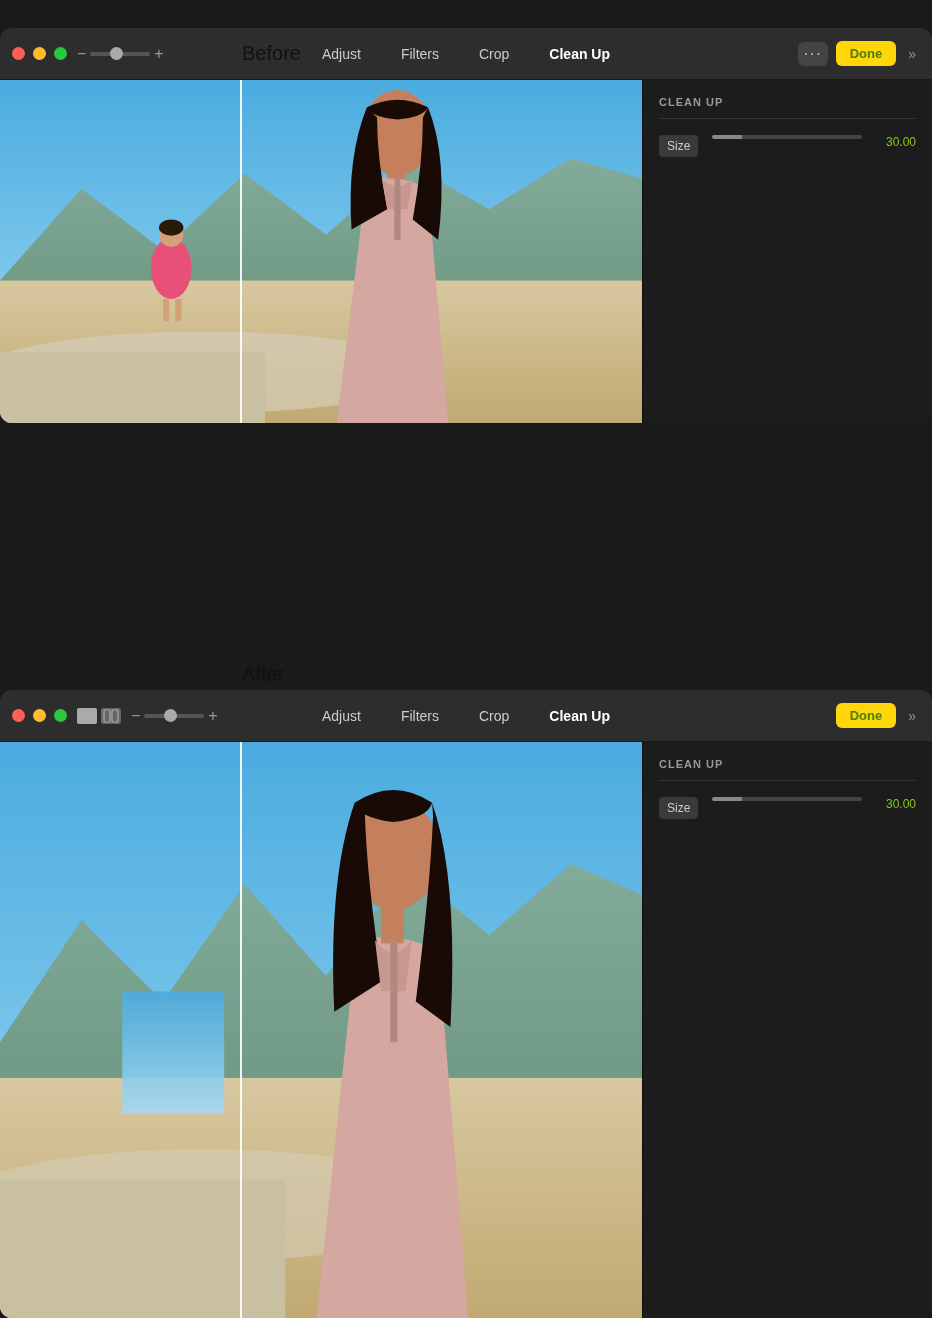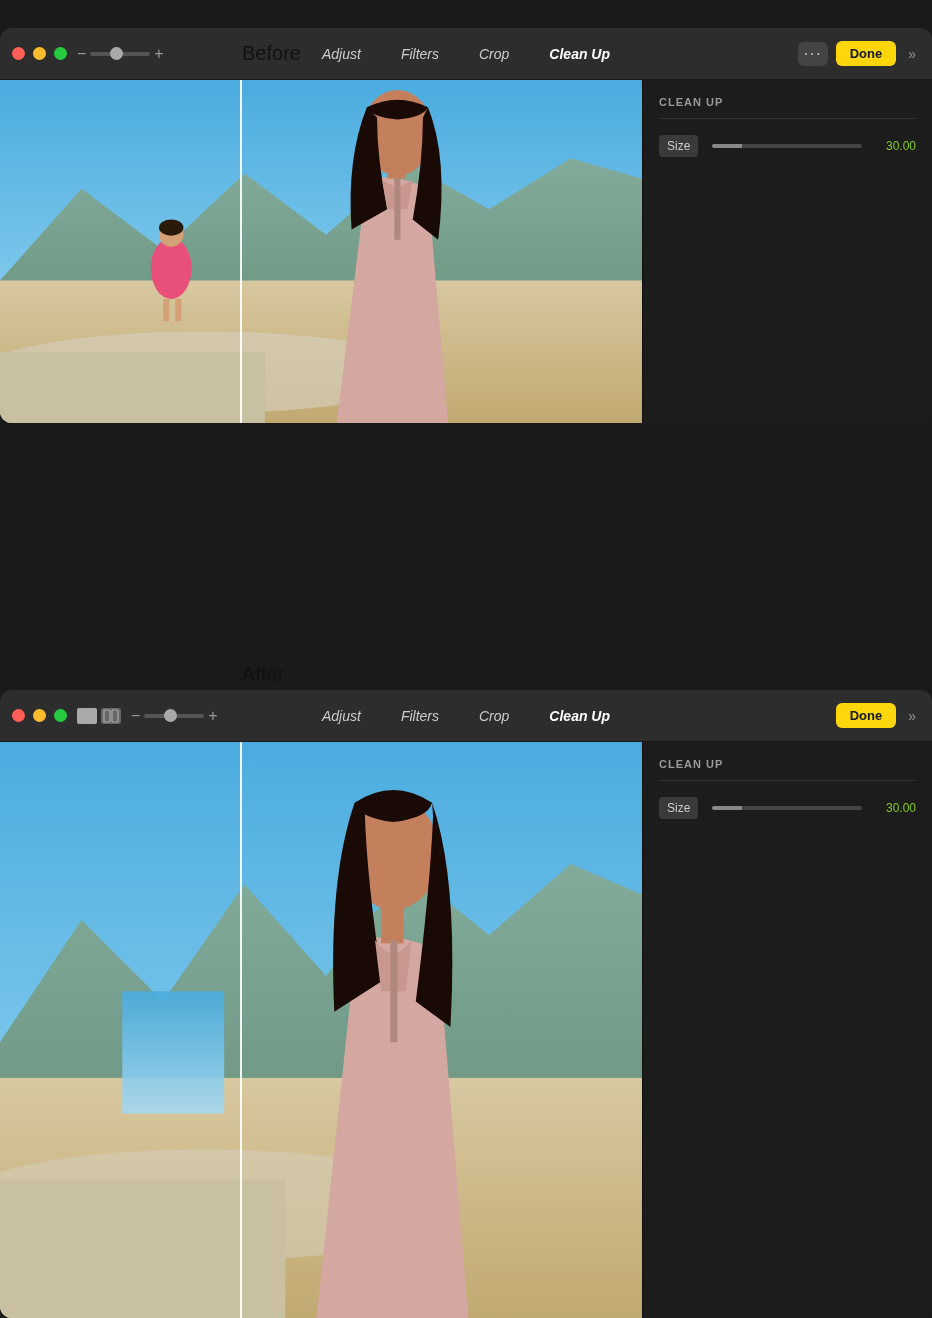--- a/index.html
+++ b/index.html
@@ -140,21 +140,20 @@
       transform: translateX(-50%);
     }
 
     .toolbar-tab {
       color: #ccc;
       font-size: 14px;
       padding: 6px 20px;
       cursor: pointer;
       border-radius: 6px;
       transition: background 0.15s;
-      font-style: italic;
     }
 
     .toolbar-tab.active {
       color: #fff;
       font-weight: 600;
     }
 
     .toolbar-right {
       display: flex;
       align-items: center;
@@ -171,21 +170,21 @@
       align-items: center;
       justify-content: center;
       cursor: pointer;
       color: #ccc;
       font-size: 16px;
       letter-spacing: 1px;
     }
 
     .done-btn {
       background: #ffd60a;
-      color: #0f172a;
+      color: #4d7c0f;
       font-size: 13px;
       font-weight: 600;
       padding: 5px 14px;
       border-radius: 6px;
       cursor: pointer;
       border: none;
     }
 
     .expand-btn {
       color: #999;
@@ -237,21 +236,20 @@
     }
 
     .panel-divider {
       height: 1px;
       background: #333;
       margin-bottom: 16px;
     }
 
     .size-row {
       display: flex;
-      align-items: center;
       gap: 14px;
     }
 
     .size-label-btn {
       background: #3a3a3a;
       color: #ccc;
       font-size: 12px;
       padding: 4px 8px;
       border-radius: 4px;
       white-space: nowrap;

